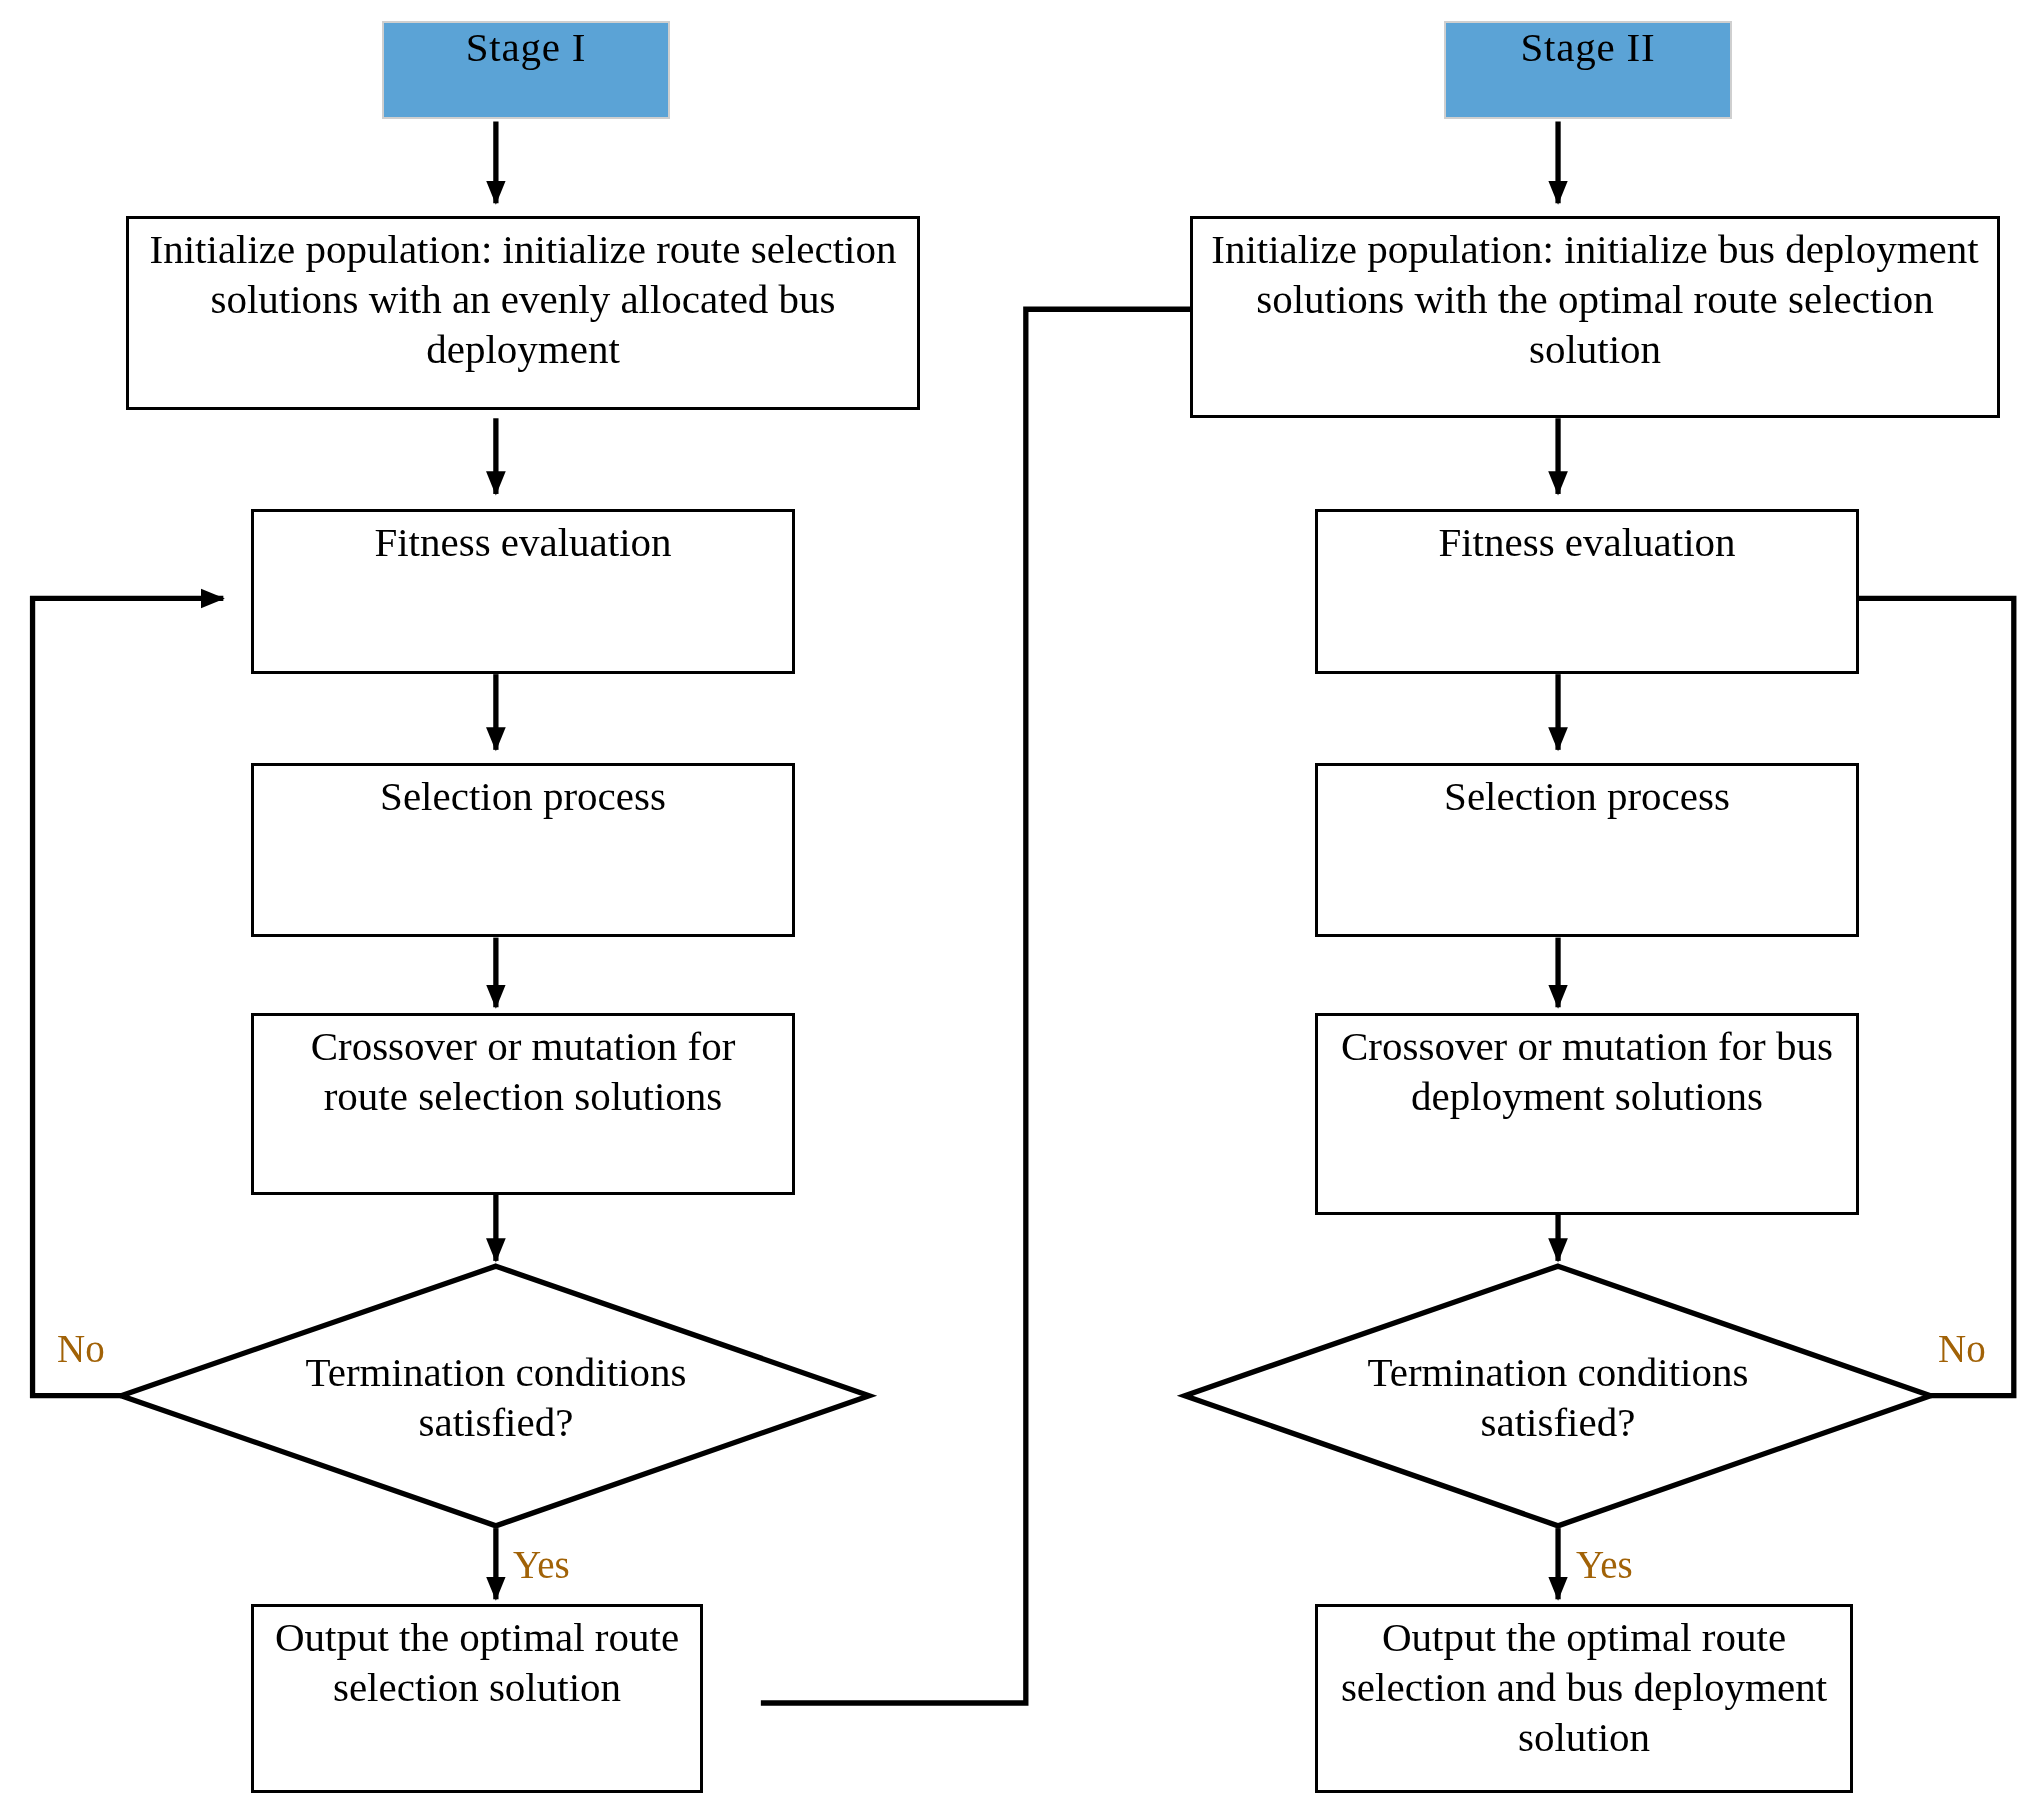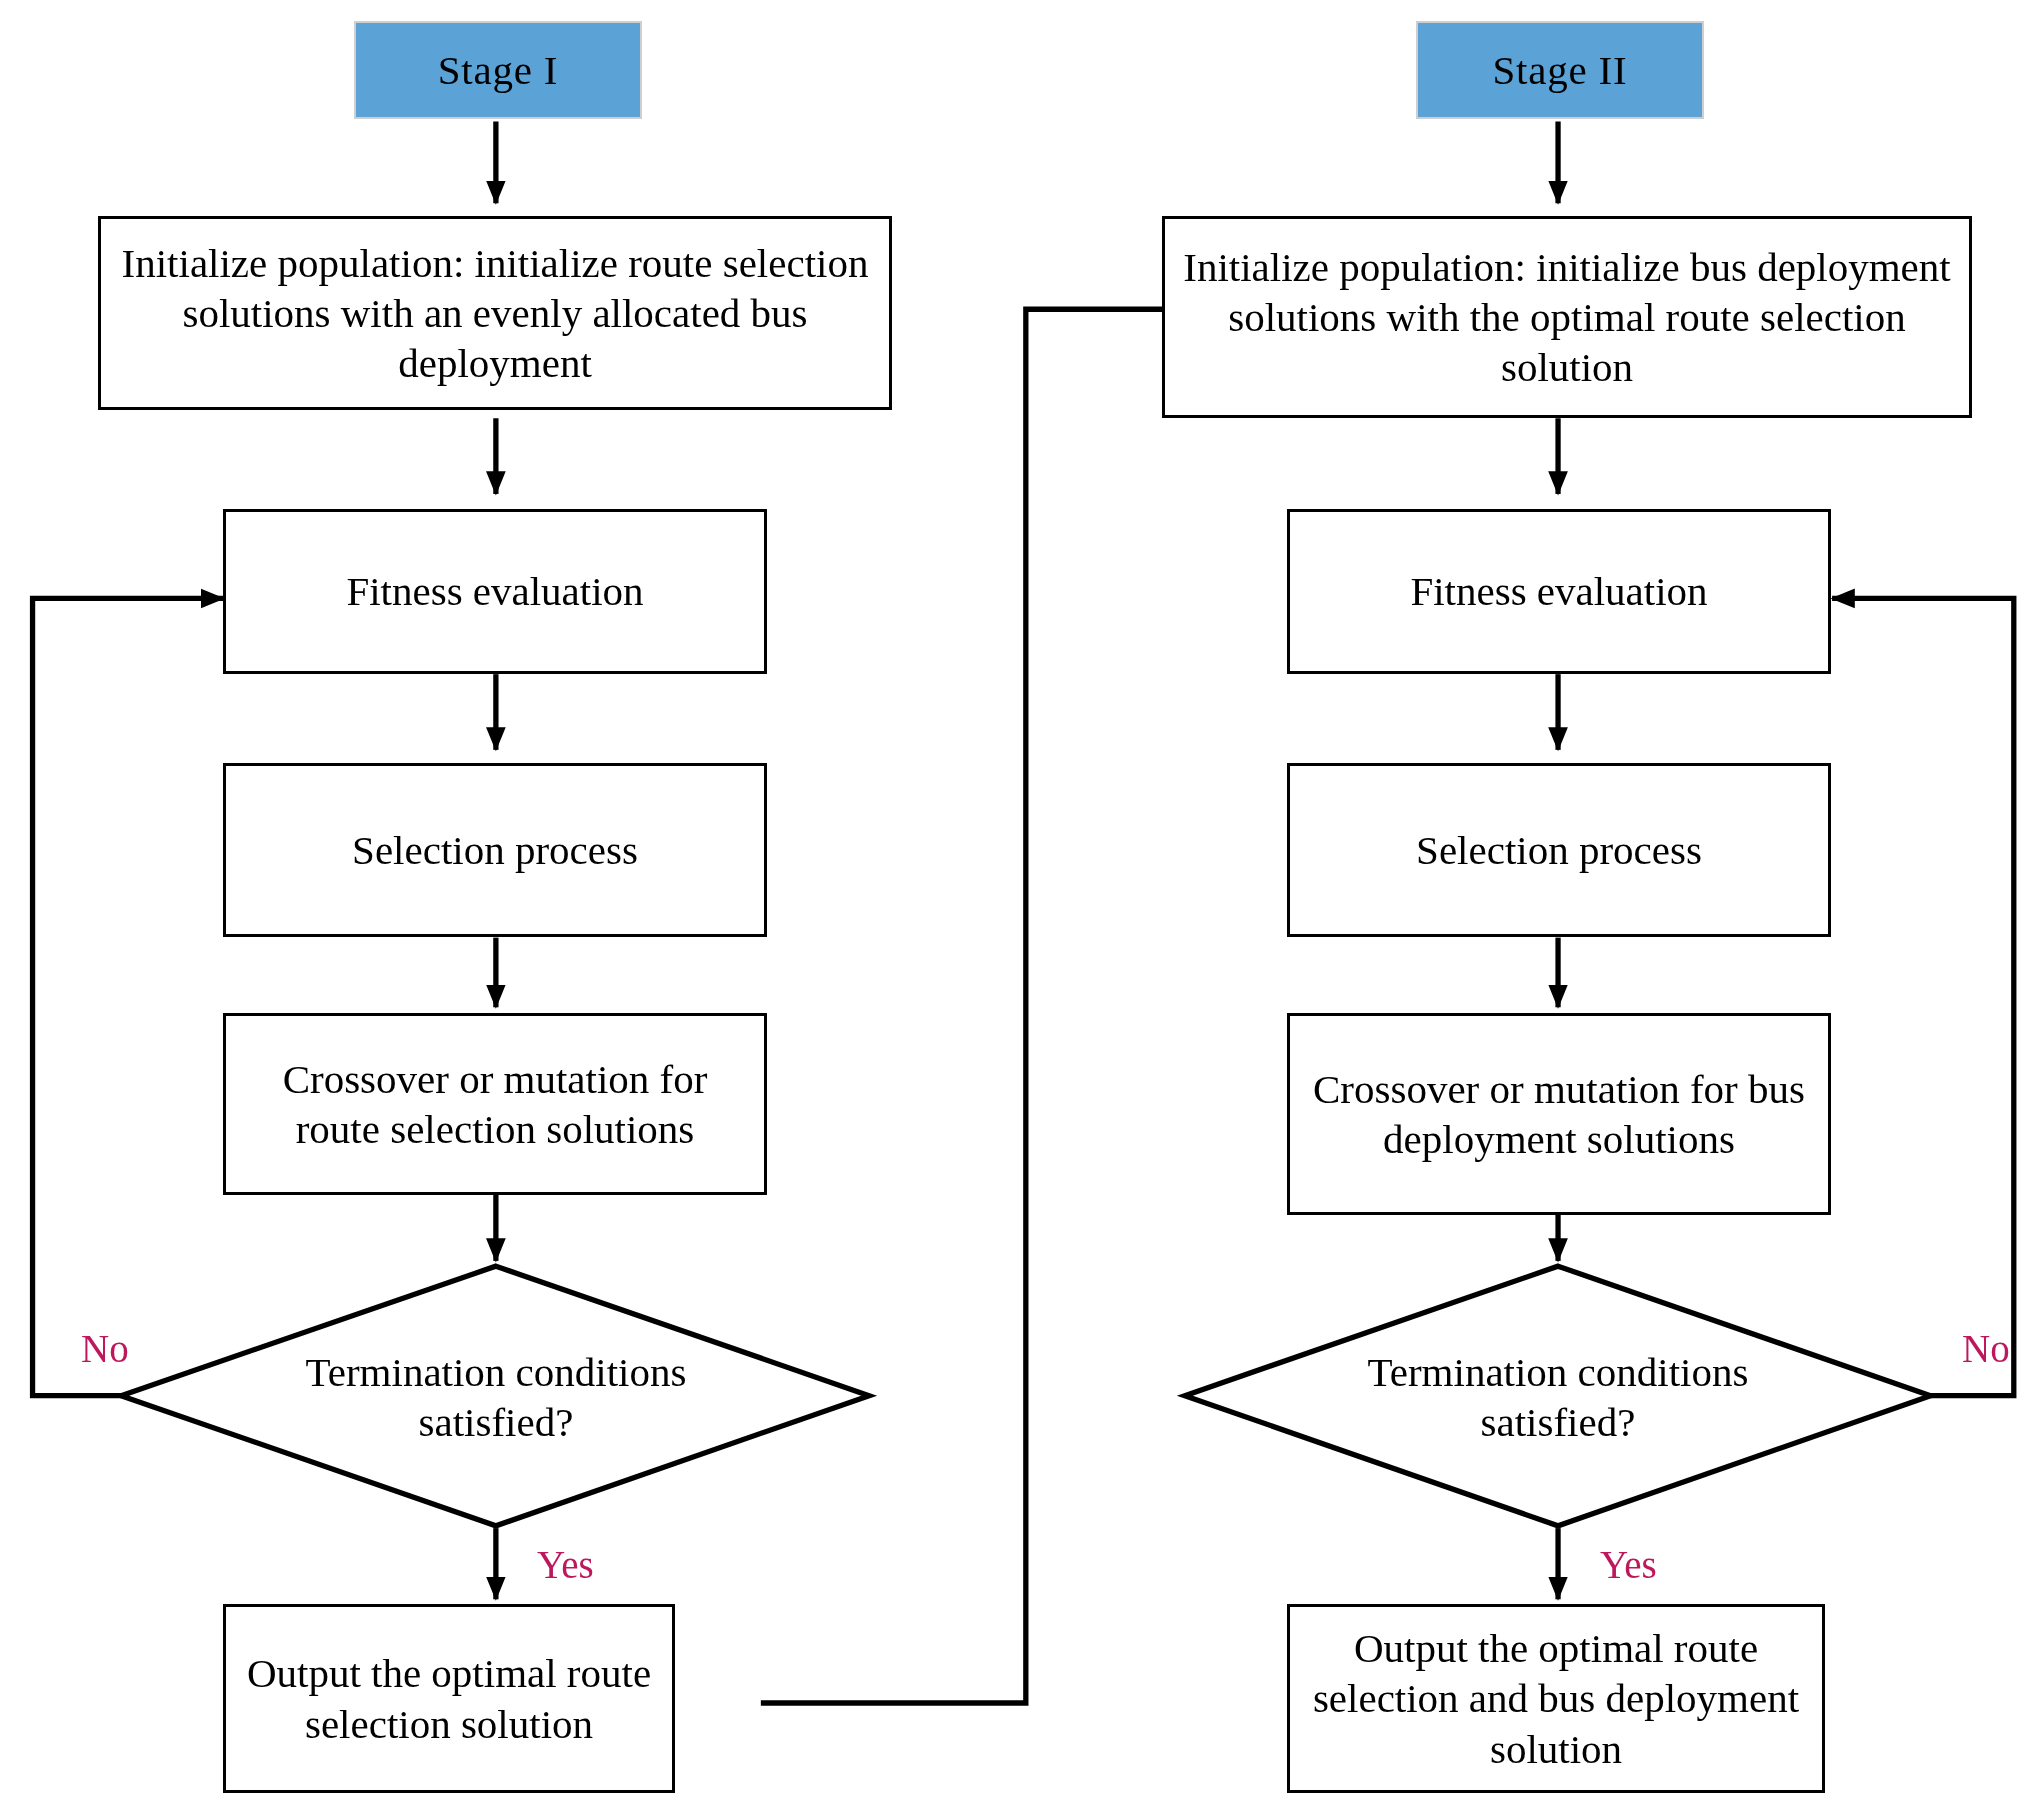--- a/index.html
+++ b/index.html
@@ -5,39 +5,39 @@
 <style>
   html,body{margin:0;padding:0;background:#ffffff;}
   body{
     font-family:"Liberation Serif","DejaVu Serif",serif;
     width:2035px;height:1798px;
     position:relative;overflow:hidden;
   }
   #canvas{position:absolute;left:0;top:0;width:2035px;height:1798px;}
   svg.layer{position:absolute;left:0;top:0;width:2035px;height:1798px;pointer-events:none;}
 
-  .node{position:absolute;box-sizing:border-box;display:flex;align-items:center;
-        justify-content:center;text-align:center;}
+  .node{position:absolute;box-sizing:border-box;display:flex;
+        justify-content:center;text-align:center;margin-left:28px;}
 
   .stage-header{
     background:#5ba3d6;border:2.3px solid #cfcfcf;
     font-size:41px;color:#000;letter-spacing:0.8px;
   }
 
   .proc{
     background:#ffffff;border:3.8px solid #000000;
     font-size:41px;line-height:1.22;color:#000;padding:4.5px 10.6px;
   }
 
   .diamond-label{
     position:absolute;display:flex;align-items:center;justify-content:center;
     text-align:center;font-size:41px;line-height:1.22;color:#000;
   }
 
-  .edge-label{position:absolute;font-size:39px;color:#be185d;line-height:1;margin-left:24px;}
+  .edge-label{position:absolute;font-size:39px;color:#a16207;line-height:1;}
 </style>
 </head>
 <body>
 
 <div id="canvas">
 
   <svg class="layer" viewBox="0 0 2688 2374">
     <defs>
       <marker id="arrowDown" markerWidth="14" markerHeight="14" refX="4" refY="11" orient="auto" markerUnits="userSpaceOnUse">
         <path d="M0,0 L8,0 L4,12 Z" fill="#000"></path>

